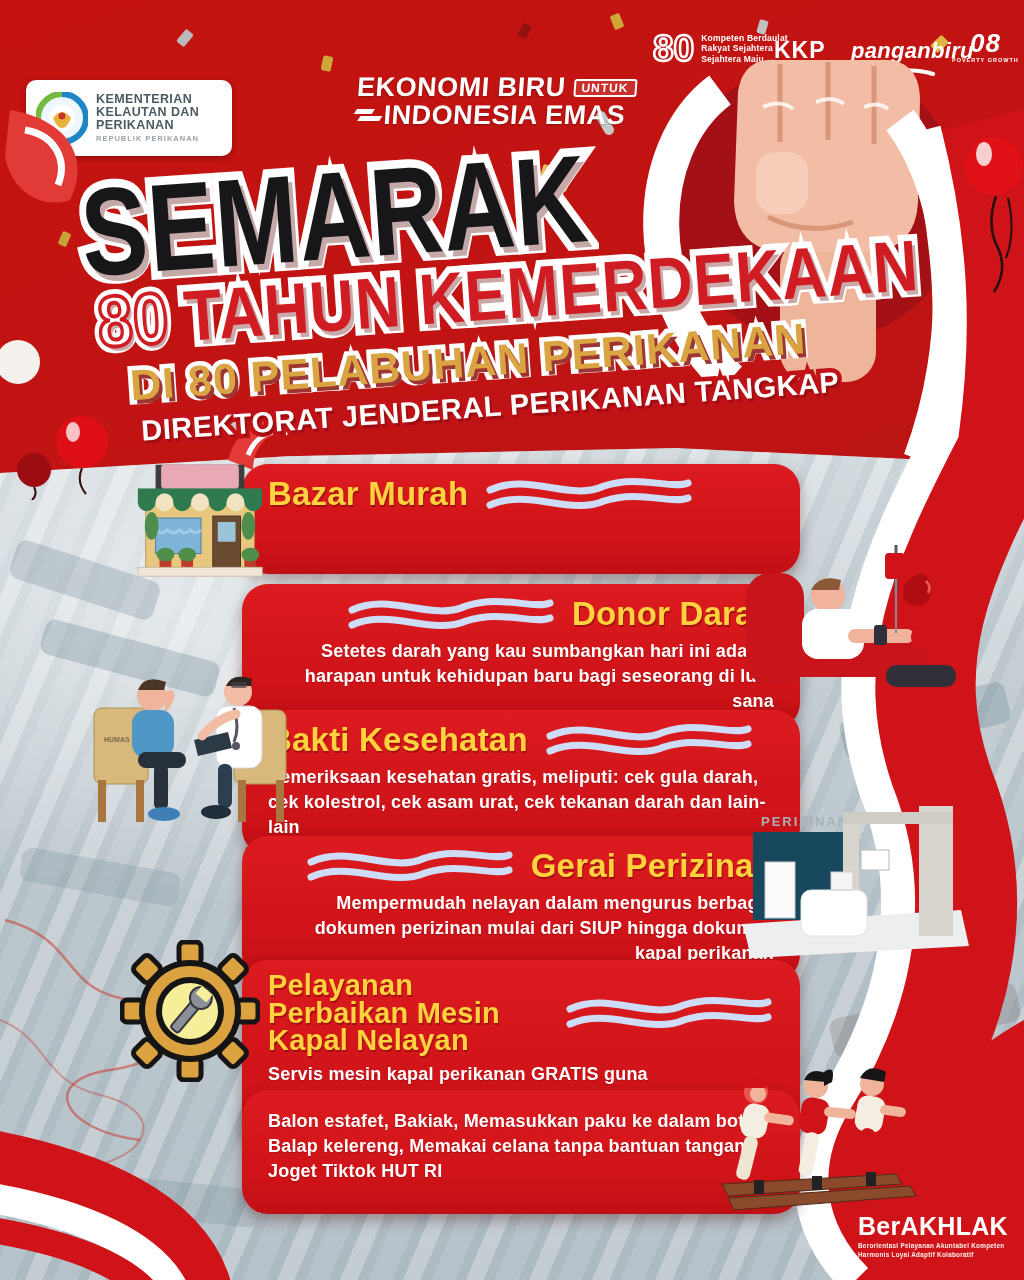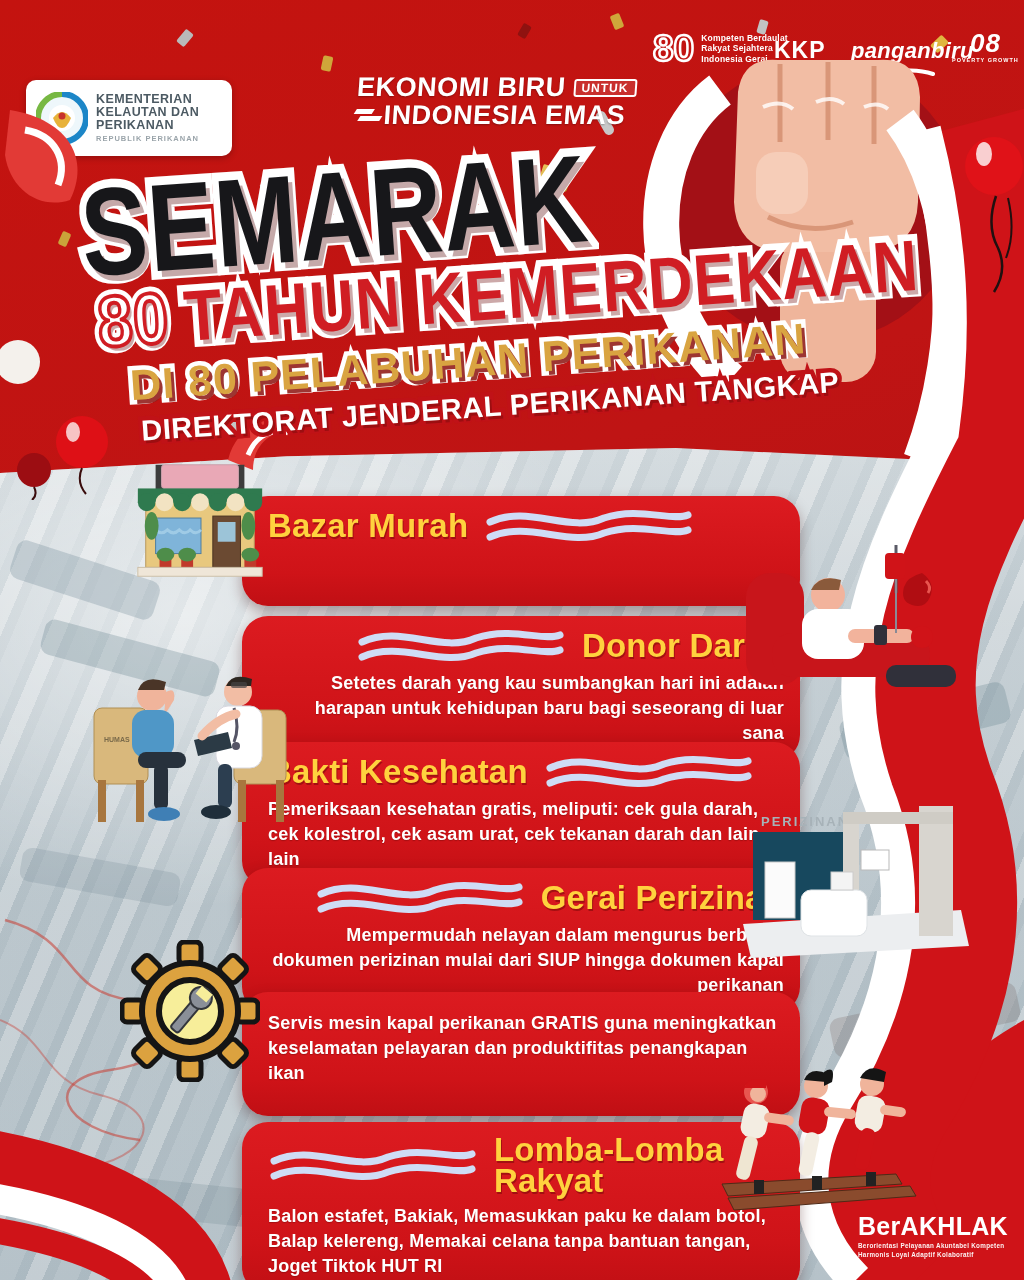--- a/index.html
+++ b/index.html
@@ -81,24 +81,23 @@
   .line3wrap .back{-webkit-text-stroke:9px #fff;}
   .line3wrap .front{color:#d9a441;text-shadow:3px 4px 0 rgba(140,18,14,.85);}
   .line4wrap{margin-top:10px;margin-left:74px;}
   .line4wrap .lay{font-size:29px;font-weight:900;letter-spacing:.5px;}
   .line4wrap .back{-webkit-text-stroke:9px #c01217;}
   .line4wrap .front{color:#fff;text-shadow:2px 3px 0 rgba(120,10,10,.5);}
   
   .card{
     position:absolute;left:242px;width:558px;z-index:3;
     background:linear-gradient(180deg,#dc1b20 0%,#cf1318 70%,#c00f14 100%);
-    border-radius:26px;padding:12px 16px 14px 26px;
+    border-radius:26px;padding:12px 26px 14px 26px;
     box-shadow:0 6px 14px rgba(60,10,10,.35);
     color:#fff;
-    margin-top:32px;
   }
   .card-head{display:flex;align-items:center;gap:16px;}
   .card-head.right{justify-content:flex-end;}
   .card-head h2{
     margin:0;font-size:33px;font-weight:800;color:#ffd23e;
     text-shadow:1px 2px 0 rgba(120,10,10,.55);letter-spacing:.2px;line-height:.95;
   }
   .card.c5 .card-head h2{font-size:29px;max-width:330px;}
   .wave{flex:0 0 auto;}
   .card p{
@@ -224,21 +223,21 @@
         </span>
       <span class="big">INDONESIA EMAS</span>
     </div>
   </div>
 
   <div class="logo80">
     <span class="num">80</span>
     <span class="txt">
       <div>Kompeten Berdaulat</div>
       <div>Rakyat Sejahtera</div>
-      <div>Indonesia Gerai</div>
+      <div>Sejahtera Maju</div>
     </span>
   </div>
   <div class="kkp2025">
     <div class="a">KKP</div>
     <div class="b">2025</div>
   </div>
   <div class="panganbiru">
     <div class="t">panganbiru</div>
     <svg width="92" height="16" viewBox="0 0 92 16">
       <path d="M2 6 C 30 16, 60 0, 90 10" fill="none" stroke="#fff" stroke-width="4" stroke-linecap="round"></path>
@@ -308,31 +307,31 @@
       <svg class="wave" width="210" height="36" viewBox="0 0 210 36">
         <path d="M6 14 C 45 -4, 85 26, 120 10 C 155 -2, 188 14, 204 7" fill="none" stroke="#cfdcf5" stroke-width="7" stroke-linecap="round"></path>
         <path d="M6 29 C 45 12, 85 40, 120 25 C 155 13, 188 29, 204 22" fill="none" stroke="#cfdcf5" stroke-width="7" stroke-linecap="round"></path>
       </svg>
       <h2>Gerai Perizinan</h2>
     </div>
     <p class="right">Mempermudah nelayan dalam mengurus berbagai dokumen perizinan mulai dari SIUP hingga dokumen kapal perikanan</p>
   </section>
 
   <section class="card c5" style="top:960px;min-height:124px;">
-    <p>Servis mesin kapal perikanan GRATIS guna meningkatkan keselamatan pelayaran dan produktifitas penangkapan ikan</p>
-  </section>
-
-  <section class="card c6" style="top:1090px;min-height:124px;">
-    <div class="card-head right">
+    <div class="card-head left">
+      <h2>Pelayanan Perbaikan Mesin Kapal Nelayan</h2>
       <svg class="wave" width="210" height="36" viewBox="0 0 210 36">
         <path d="M6 14 C 45 -4, 85 26, 120 10 C 155 -2, 188 14, 204 7" fill="none" stroke="#cfdcf5" stroke-width="7" stroke-linecap="round"></path>
         <path d="M6 29 C 45 12, 85 40, 120 25 C 155 13, 188 29, 204 22" fill="none" stroke="#cfdcf5" stroke-width="7" stroke-linecap="round"></path>
       </svg>
-      <h2>Lomba-Lomba Rakyat</h2>
-    </div>
+    </div>
+    <p>Servis mesin kapal perikanan GRATIS guna meningkatkan keselamatan pelayaran dan produktifitas penangkapan ikan</p>
+  </section>
+
+  <section class="card c6" style="top:1090px;min-height:124px;">
     <p>Balon estafet, Bakiak, Memasukkan paku ke dalam botol, Balap kelereng, Memakai celana tanpa bantuan tangan, Joget Tiktok HUT RI</p>
   </section>
 
   <svg class="abs z5" style="left:126px;top:460px;" width="148" height="122" viewBox="0 0 150 122">
     <rect x="30" y="4" width="8" height="30" fill="#3c3c3c"></rect>
     <rect x="112" y="4" width="8" height="30" fill="#3c3c3c"></rect>
     <rect x="36" y="4" width="78" height="24" rx="3" fill="#e9a8b6" stroke="#caa0aa"></rect>
     <rect x="20" y="38" width="110" height="70" fill="#e8c87e" stroke="#b8985e"></rect>
     <rect x="12" y="28" width="126" height="14" fill="#2f7a4f"></rect>
     <circle cx="21" cy="42" r="9" fill="#2f7a4f"></circle>

